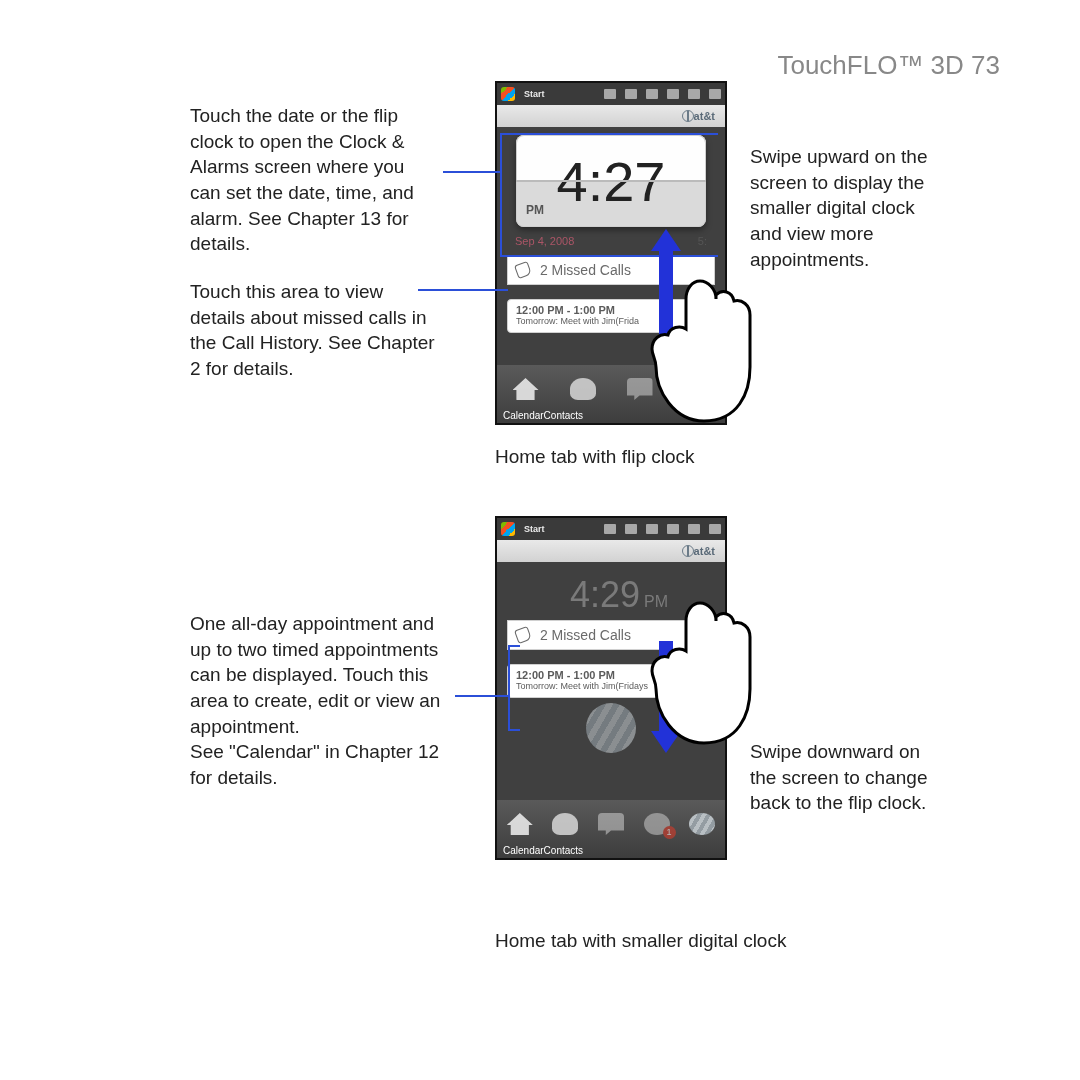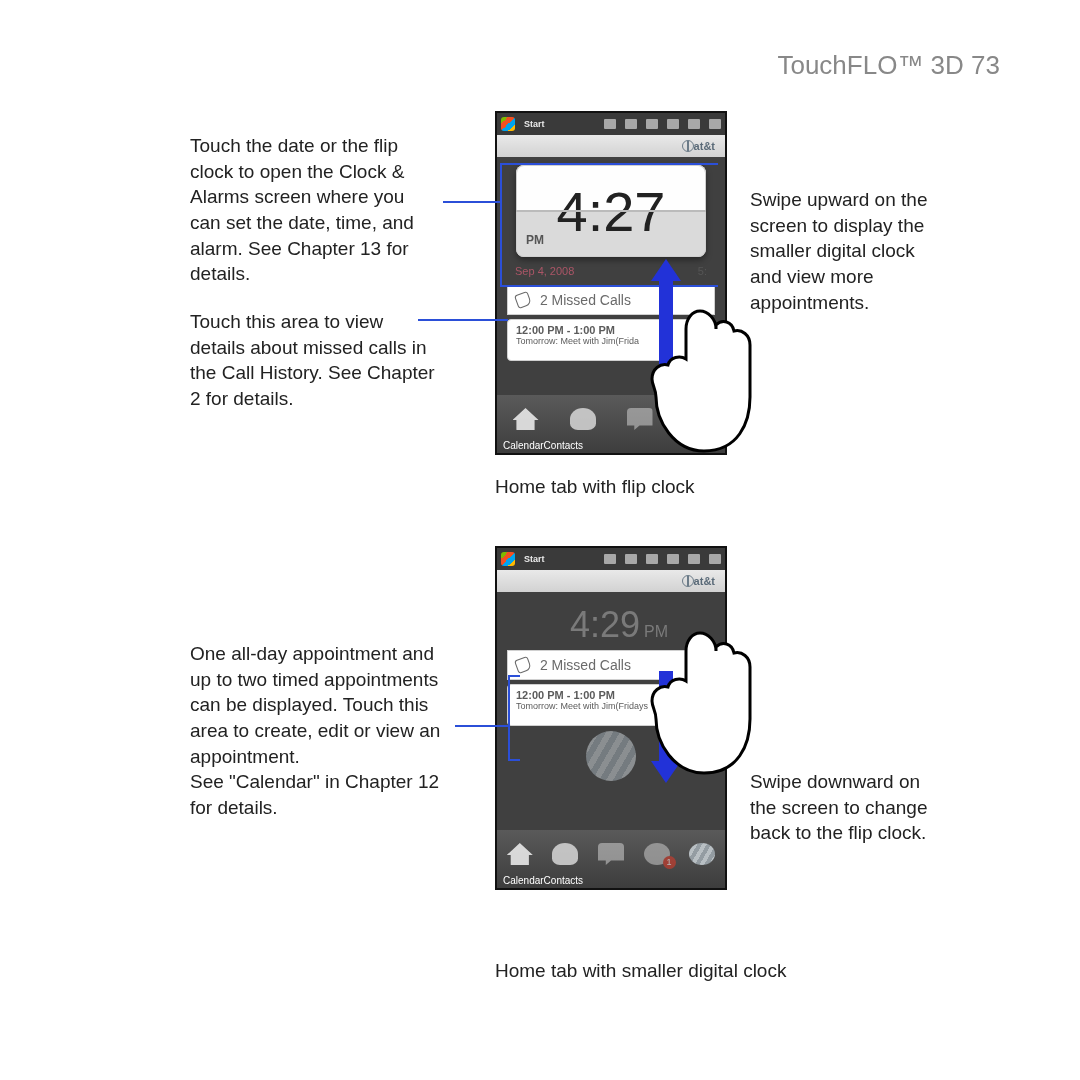--- a/index.html
+++ b/index.html
@@ -9,36 +9,35 @@
     background: #fff;
     font-family: "Myriad Pro", "Segoe UI", Arial, sans-serif;
     color: #333;
     position: relative;
     padding: 50px 80px;
   }
   .page-header {
     text-align: right;
     color: #888;
     font-size: 26px;
-    margin-bottom: 30px;
   }
   .layout {
     position: relative;
     height: 900px;
   }
   
   .txt {
     position: absolute;
     font-size: 19px;
     line-height: 1.35;
     color: #222;
   }
   .t1 { left: 110px; top: 22px;  width: 250px; }
   .t2 { left: 110px; top: 198px; width: 250px; }
-  .t3 { left: 670px; top: 76px;  width: 200px; }
+  .t3 { left: 670px; top: 63px;  width: 200px; }
   .cap1 { left: 415px; top: 363px; width: 260px; }
 
   .t4 { left: 110px; top: 530px; width: 260px; }
   .t5 { left: 670px; top: 658px; width: 200px; }
   .cap2 { left: 415px; top: 847px; width: 340px; }
 
   
   .phone {
     position: absolute;
     width: 232px;
@@ -115,25 +114,25 @@
     padding:6px 8px;
     color:#6a6a6a;
     font-size:14px;
   }
   .missed .mc-ic{
     display:inline-block; width:14px; height:14px;
     border:1.5px solid #6a6a6a; border-radius:3px 3px 6px 3px;
     transform:rotate(-20deg); margin-right:6px; vertical-align:-2px;
   }
   .appt {
-    margin: 4px 10px 0;
+    margin: 14px 10px 0;
     background:#fff;
     border:1px solid #d0d0d0;
     border-radius:4px;
-    padding:4px 8px 14px;
+    padding:4px 8px 6px;
     color:#5b5b5b;
   }
   .appt .time{ font-size:11px; font-weight:bold; }
   .appt .desc{ font-size:9px; }
 
   .digclock{
     text-align:center;
     color:#7a7a7a;
     font-size:36px;
     font-weight:300;

